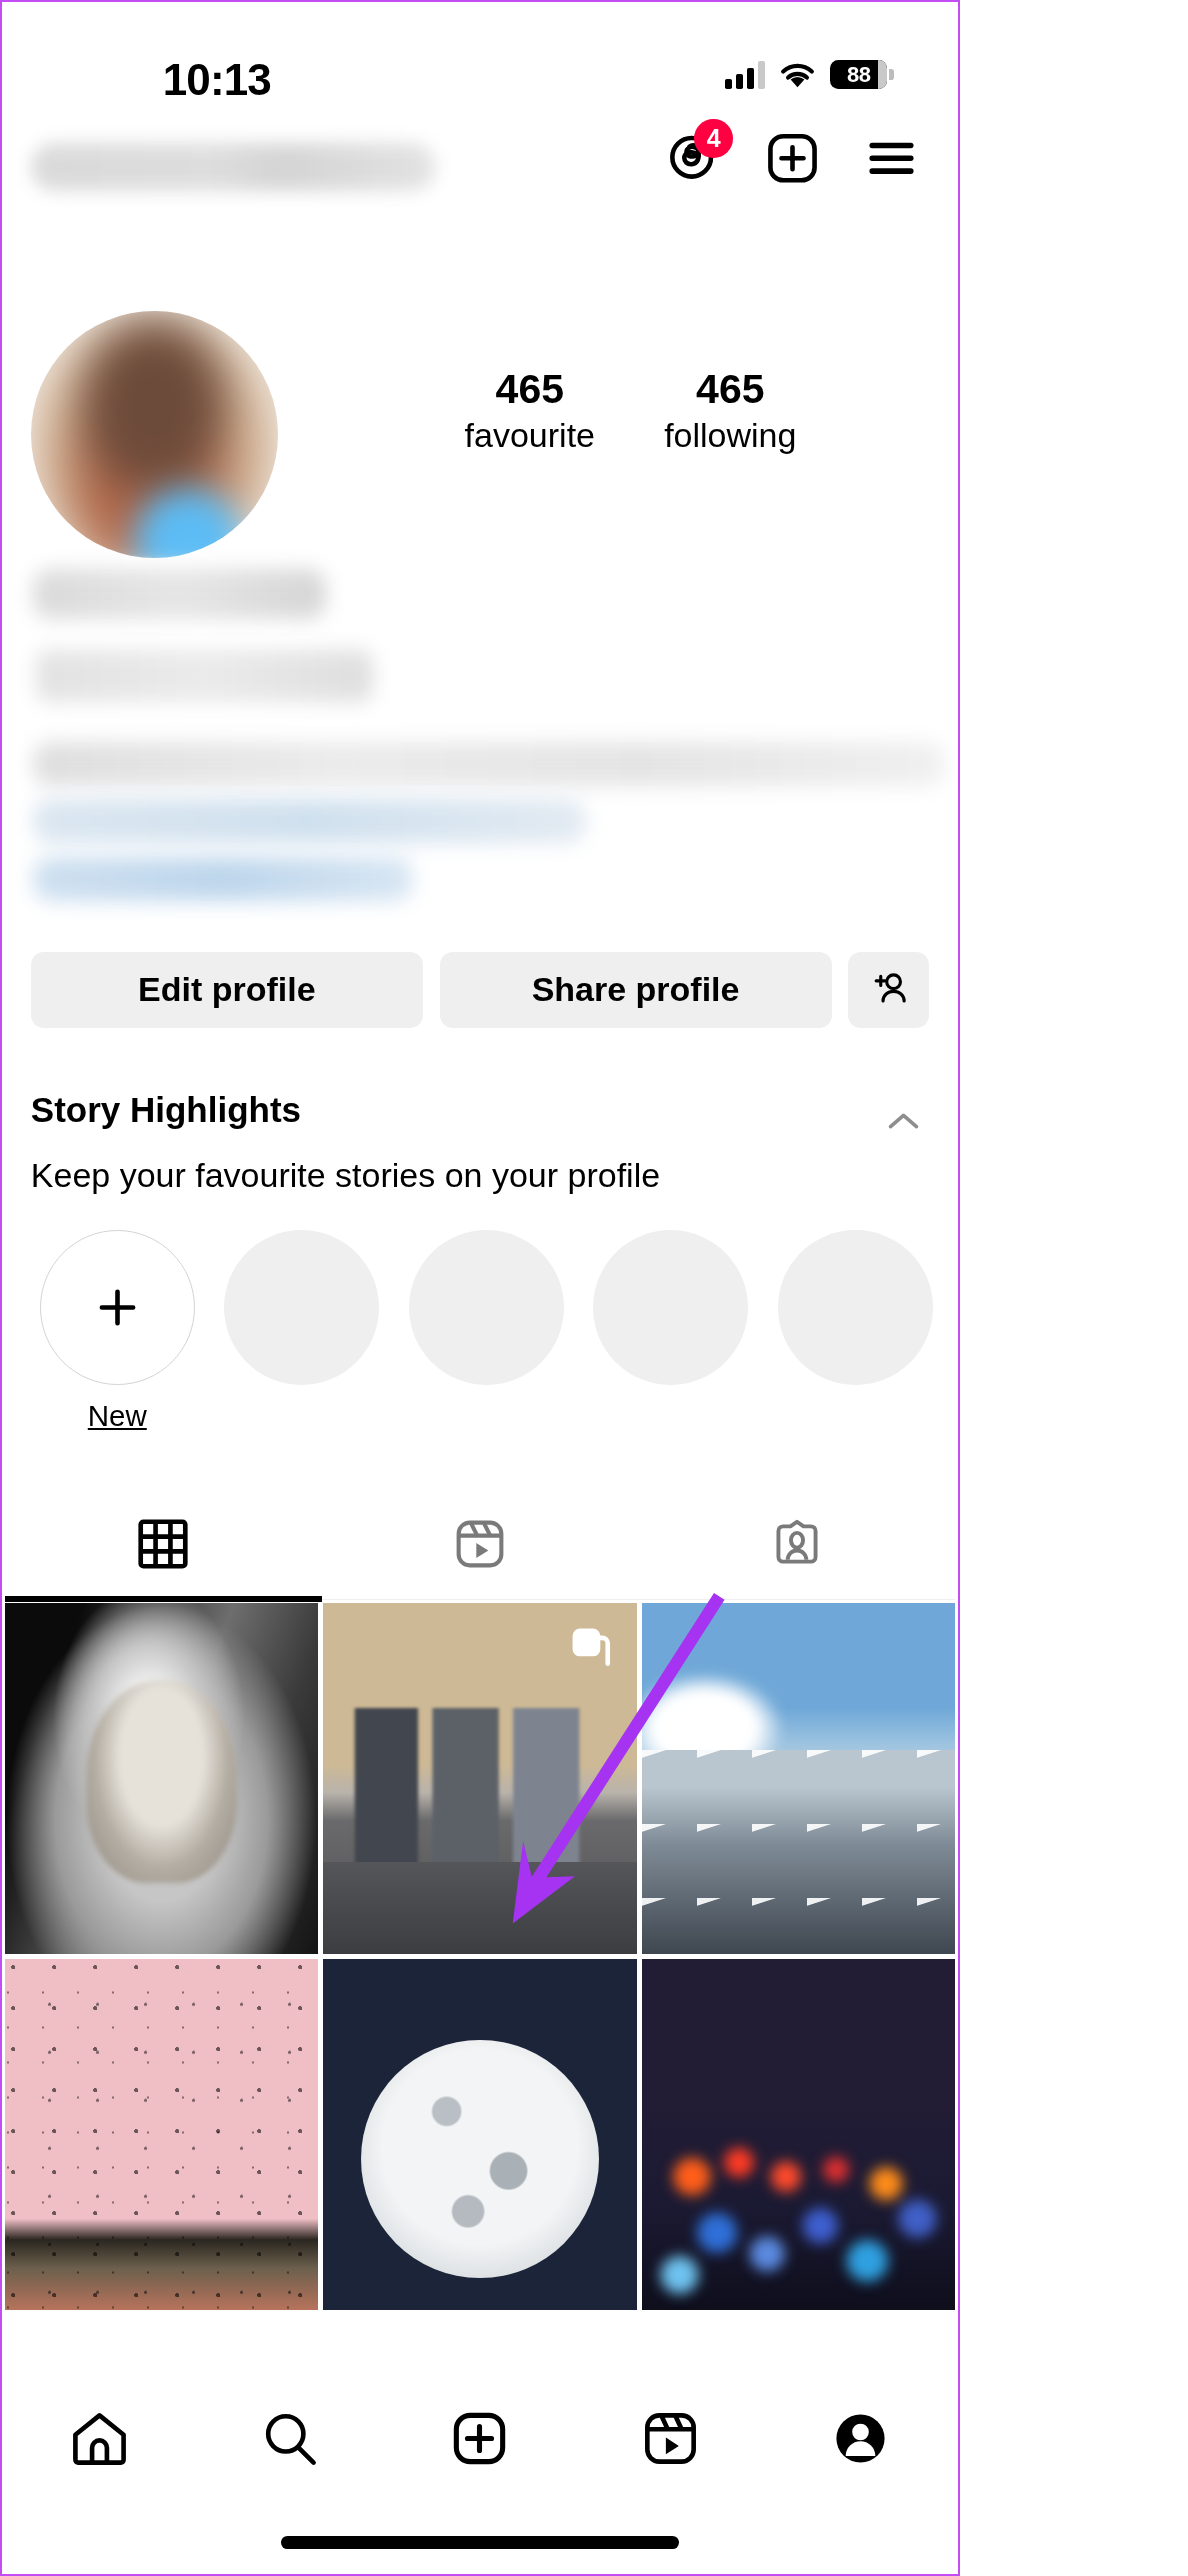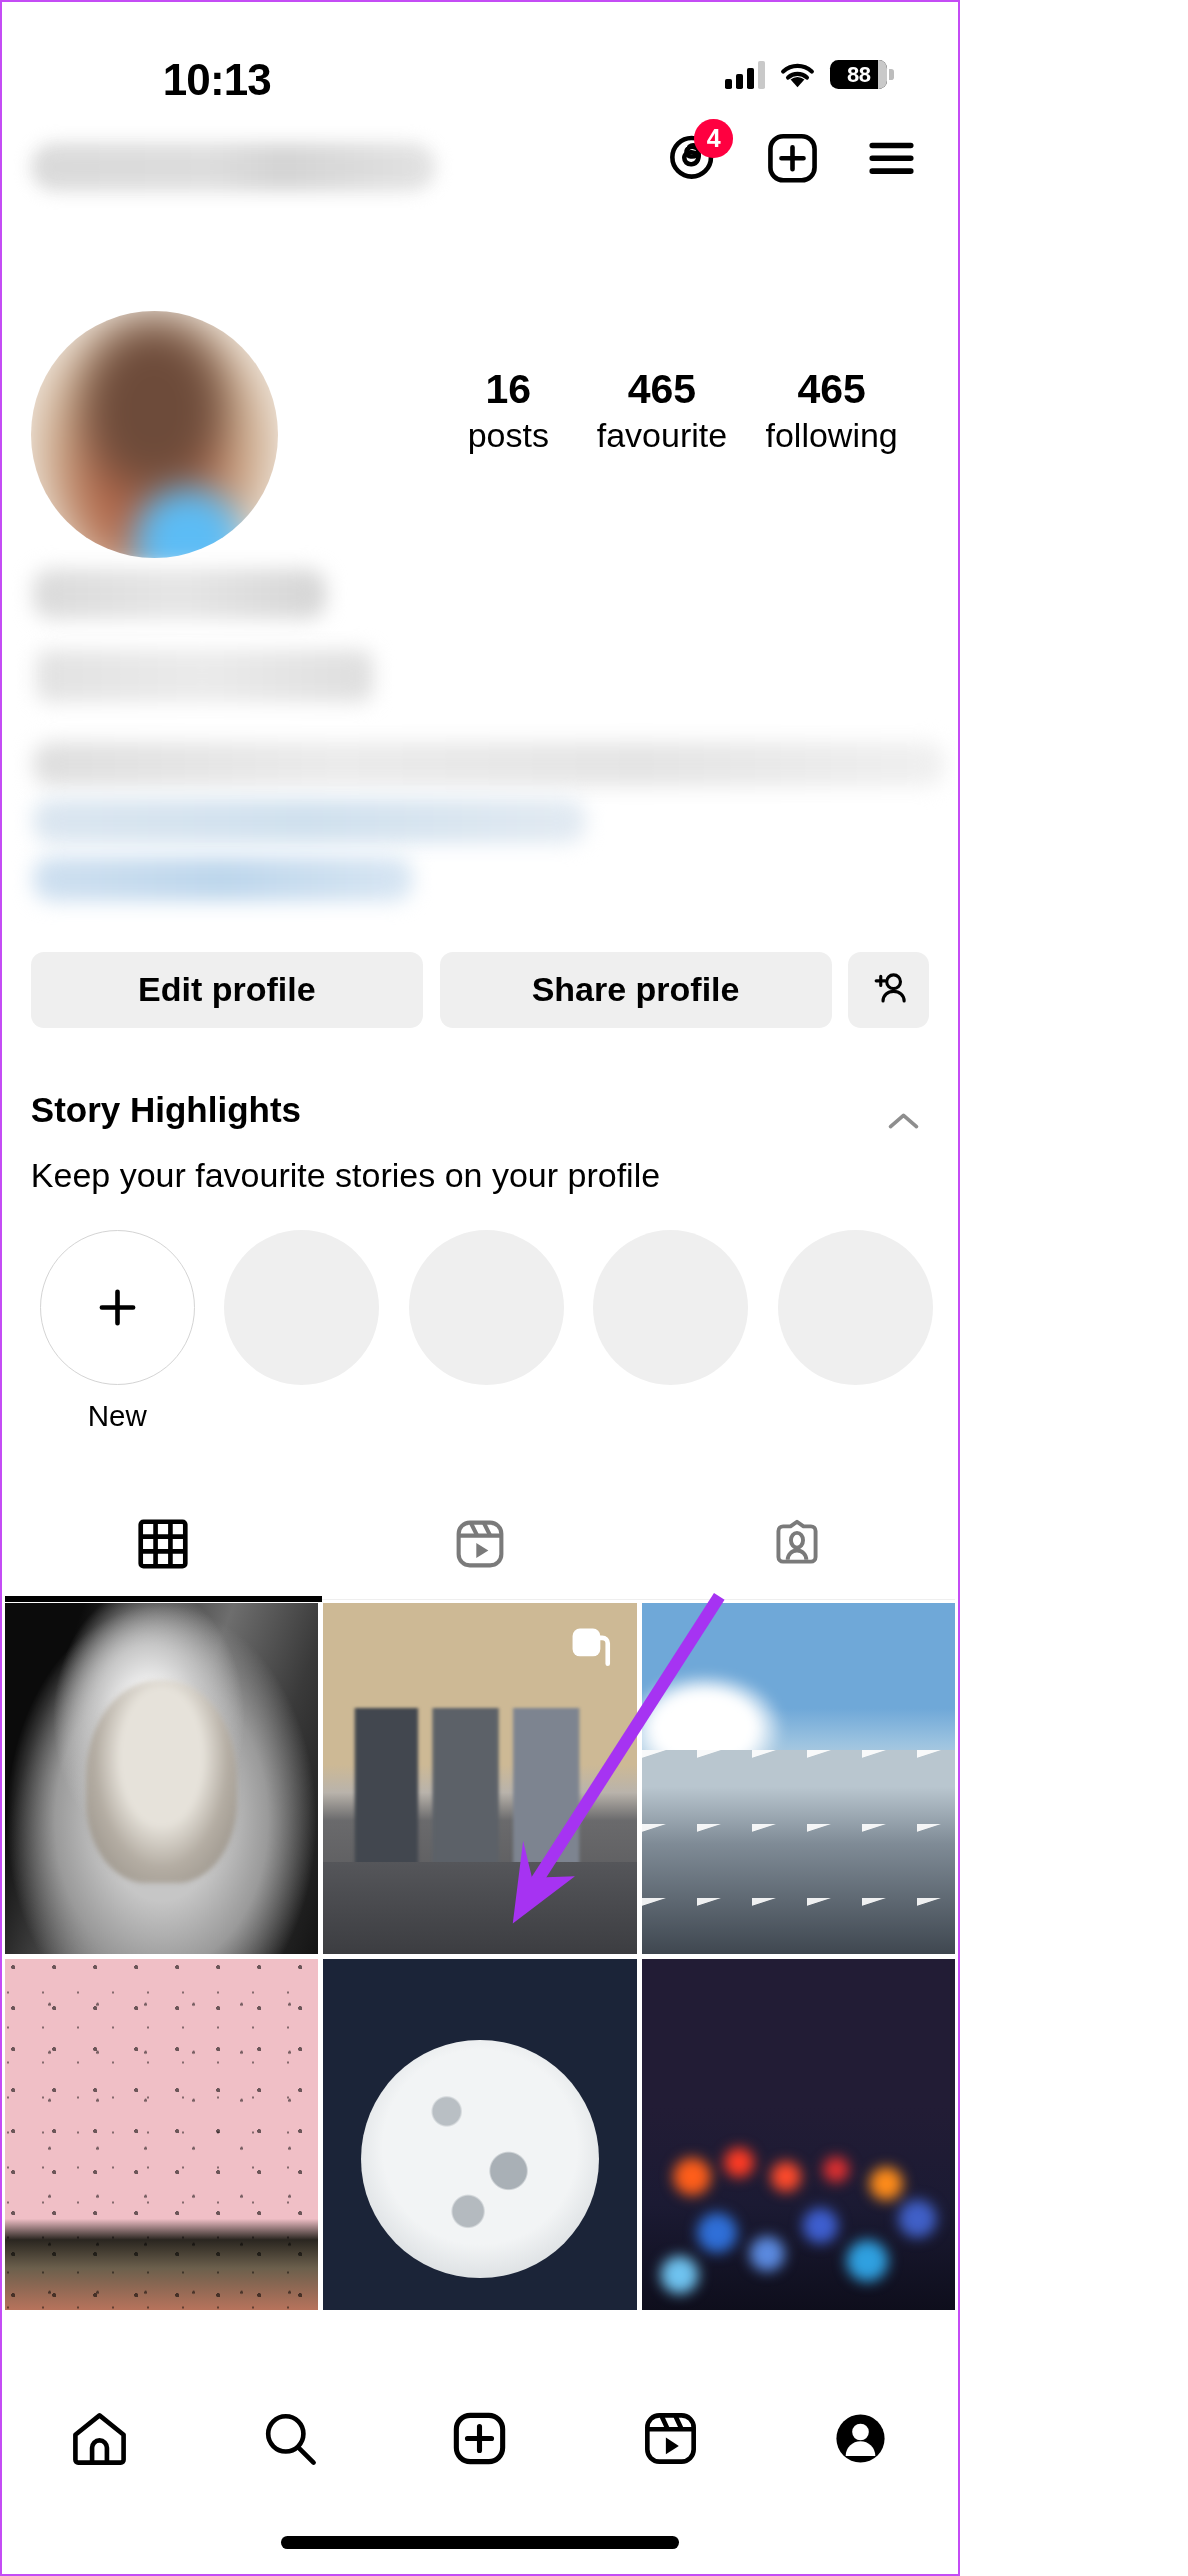--- a/index.html
+++ b/index.html
@@ -133,21 +133,21 @@
 
   
   .sh-head {
     position:absolute; left:26px; right:26px; top:1083px; height:92px;
   }
   .sh-title { font-size:35px; font-weight:bold; color:#000; line-height:1.25; }
   .sh-sub   { font-size:34px; color:#000; line-height:1.3; margin-top:21px; }
   .sh-chev  { position:absolute; right:7.4px; top:20px; }
   .sh-row {
     position:absolute; left:35px; top:1225px;
-    display:flex; gap:29.5px; align-items:flex-start;
+    display:flex; gap:29.5px; align-items:flex-start;text-decoration:underline;
   }
   .hl { width:155px; }
   .hl-new {
     width:155px; height:155px; border-radius:50%;
     border:1.8px solid #d4d4d4; background:#fff;
     display:flex; align-items:center; justify-content:center;
   }
   .hl-ph { width:155px; height:155px; border-radius:50%; background:#efefef; }
   .hl-lbl { margin-top:14.7px; text-align:center; font-size:29.5px; color:#000; }
 
@@ -330,24 +330,20 @@
 
     </div>
   </div>
 
   <div class="avatar-wrap">
     <div class="avatar-img"></div>
   </div>
 
   <div class="stats">
     <div class="stat">
-      <div class="num">16</div>
-      <div class="lbl">posts</div>
-    </div>
-    <div class="stat">
       <div class="num">465</div>
       <div class="lbl">favourite</div>
     </div>
     <div class="stat">
       <div class="num">465</div>
       <div class="lbl">following</div>
     </div>
   </div>
 
   <div class="bio-blur">

